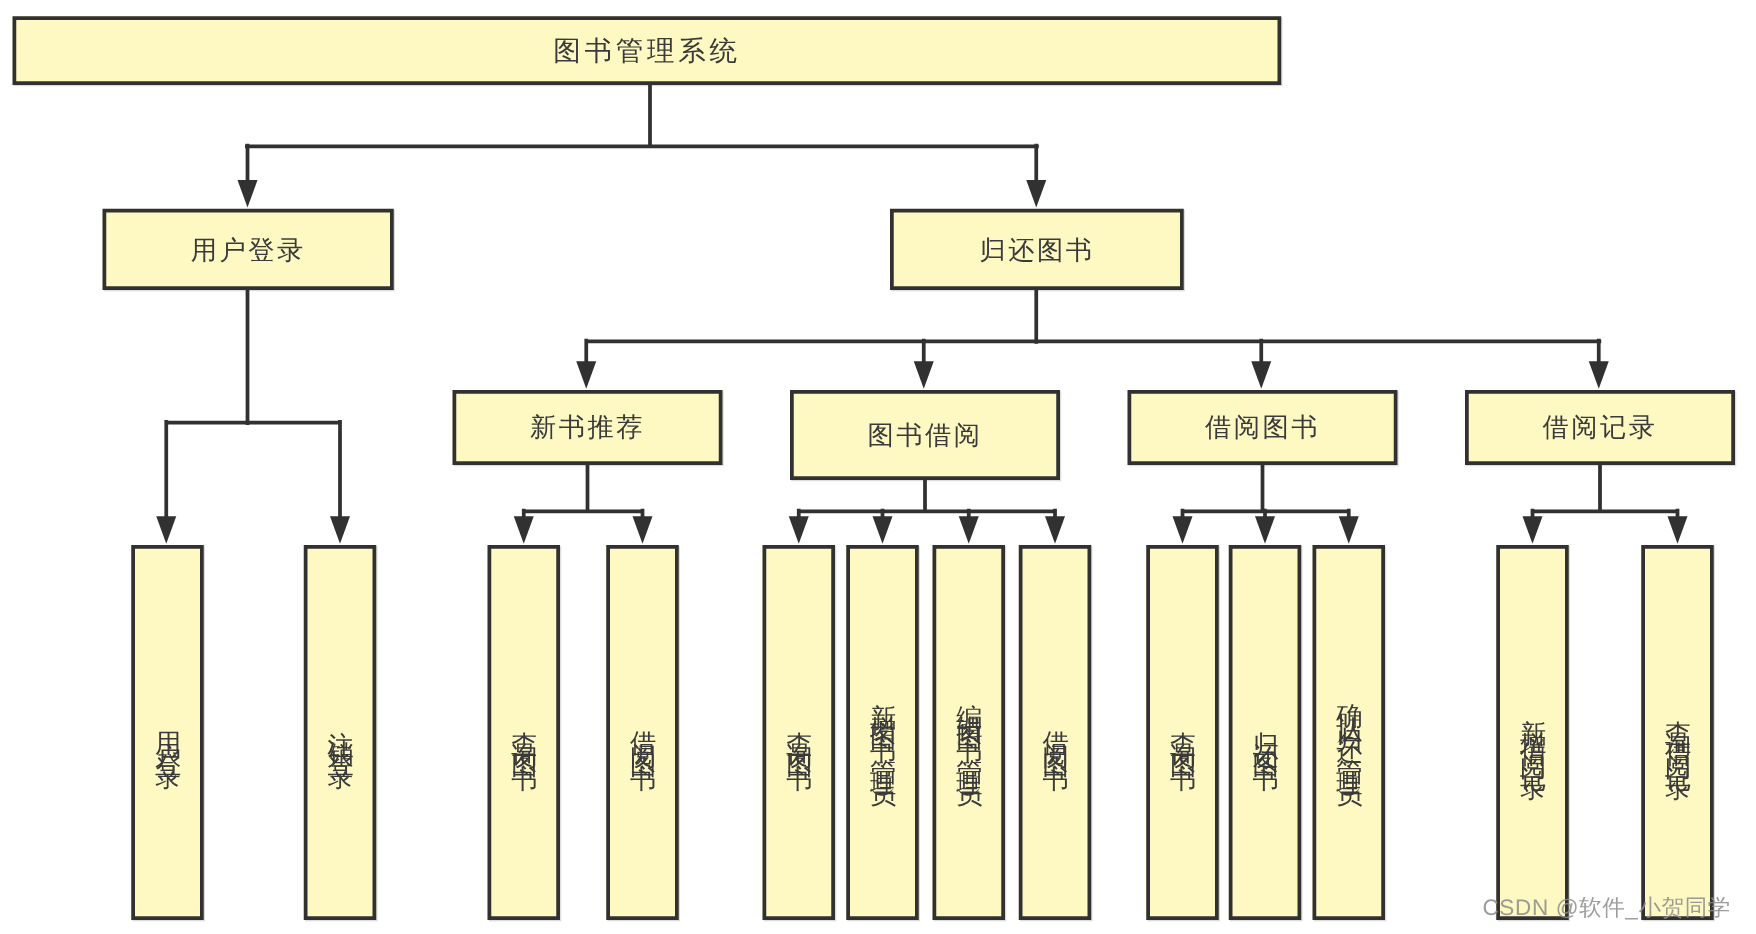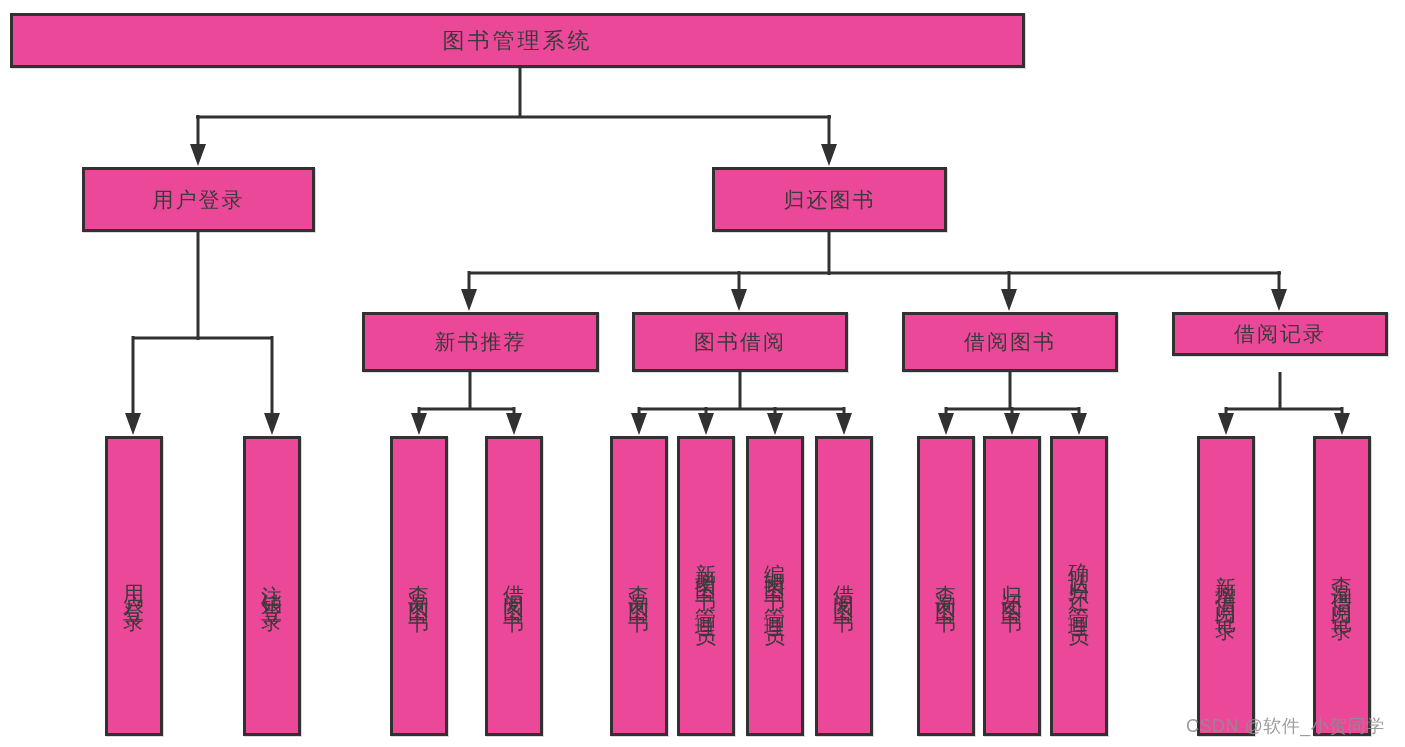--- a/index.html
+++ b/index.html
@@ -12,21 +12,21 @@
     overflow:hidden;
   }
   .wires {
     position:absolute; left:0; top:0; z-index:1;
     pointer-events:none;
   }
   .box {
     position:absolute;
     box-sizing:border-box;
     border:3px solid #313131;
-    background:#ec4899;
+    background:#fef9c3;
     display:flex;
     align-items:center;
     justify-content:center;
     color:#3a3a3a;
     z-index:2;
     box-shadow:1px 1px 0 rgba(60,60,60,0.18);
   }
   .hbox span {
     font-size:21px;
     letter-spacing:2px;
@@ -128,30 +128,30 @@
     <span>图书管理系统</span>
   </div>
 
   <div class="box hbox" style="left:82px; top:167px; width:233px; height:65px">
     <span>用户登录</span>
   </div>
   <div class="box hbox" style="left:712px; top:167px; width:235px; height:65px">
     <span>归还图书</span>
   </div>
 
-  <div class="box hbox" style="left:362px; top:312px; width:237px; height:60px">
+  <div class="box hbox" style="left:362px; top:312px; width:216px; height:60px">
     <span>新书推荐</span>
   </div>
-  <div class="box hbox" style="left:632px; top:312px; width:216px; height:60px">
+  <div class="box hbox" style="left:632px; top:312px; width:216px; height:72px">
     <span>图书借阅</span>
   </div>
   <div class="box hbox" style="left:902px; top:312px; width:216px; height:60px">
     <span>借阅图书</span>
   </div>
-  <div class="box hbox" style="left:1172px; top:312px; width:216px; height:44px">
+  <div class="box hbox" style="left:1172px; top:312px; width:216px; height:60px">
     <span>借阅记录</span>
   </div>
 
   <div class="box leaf" style="left:105px; top:436px; width:58px; height:300px">
     <span class="vtext">用户登录</span>
   </div>
   <div class="box leaf" style="left:243px; top:436px; width:58px; height:300px">
     <span class="vtext">注销登录</span>
   </div>
 

